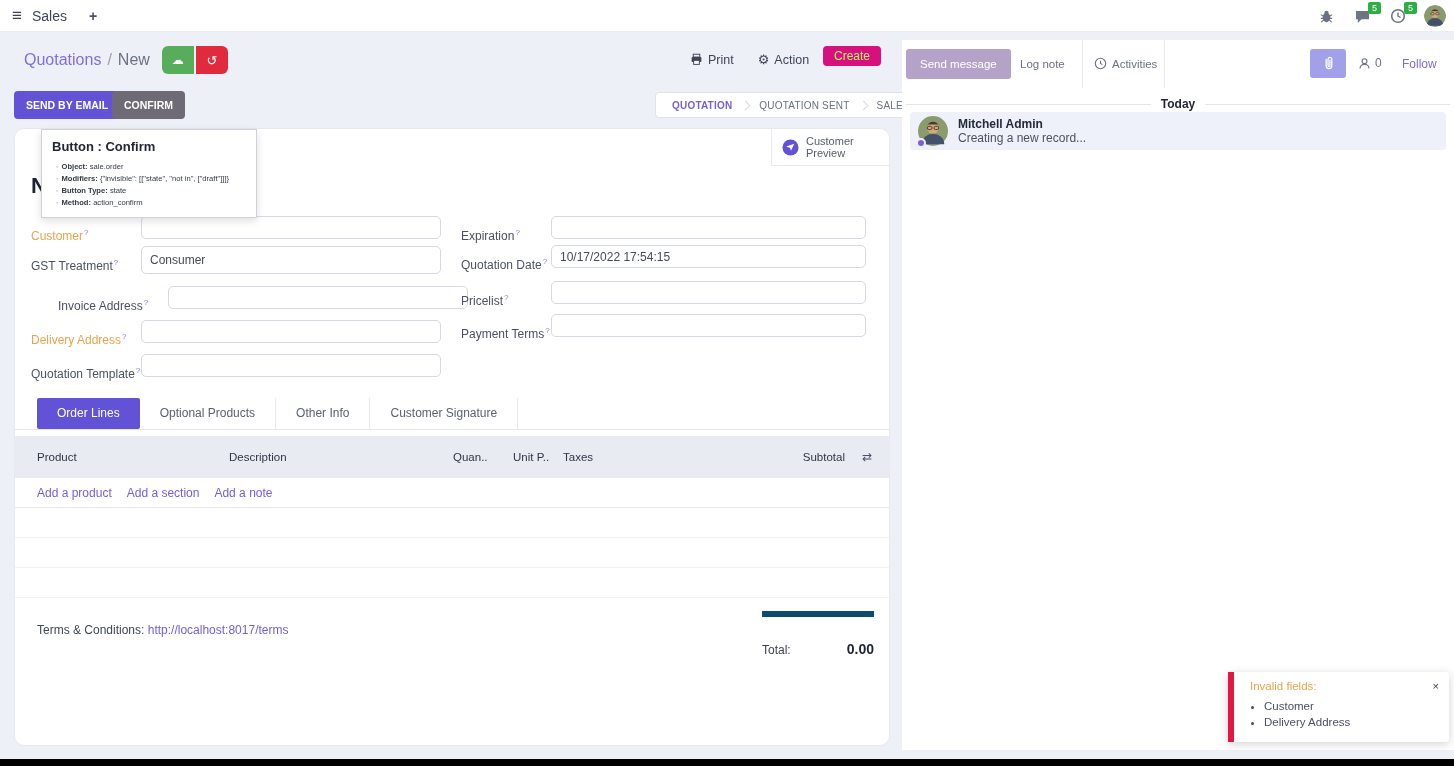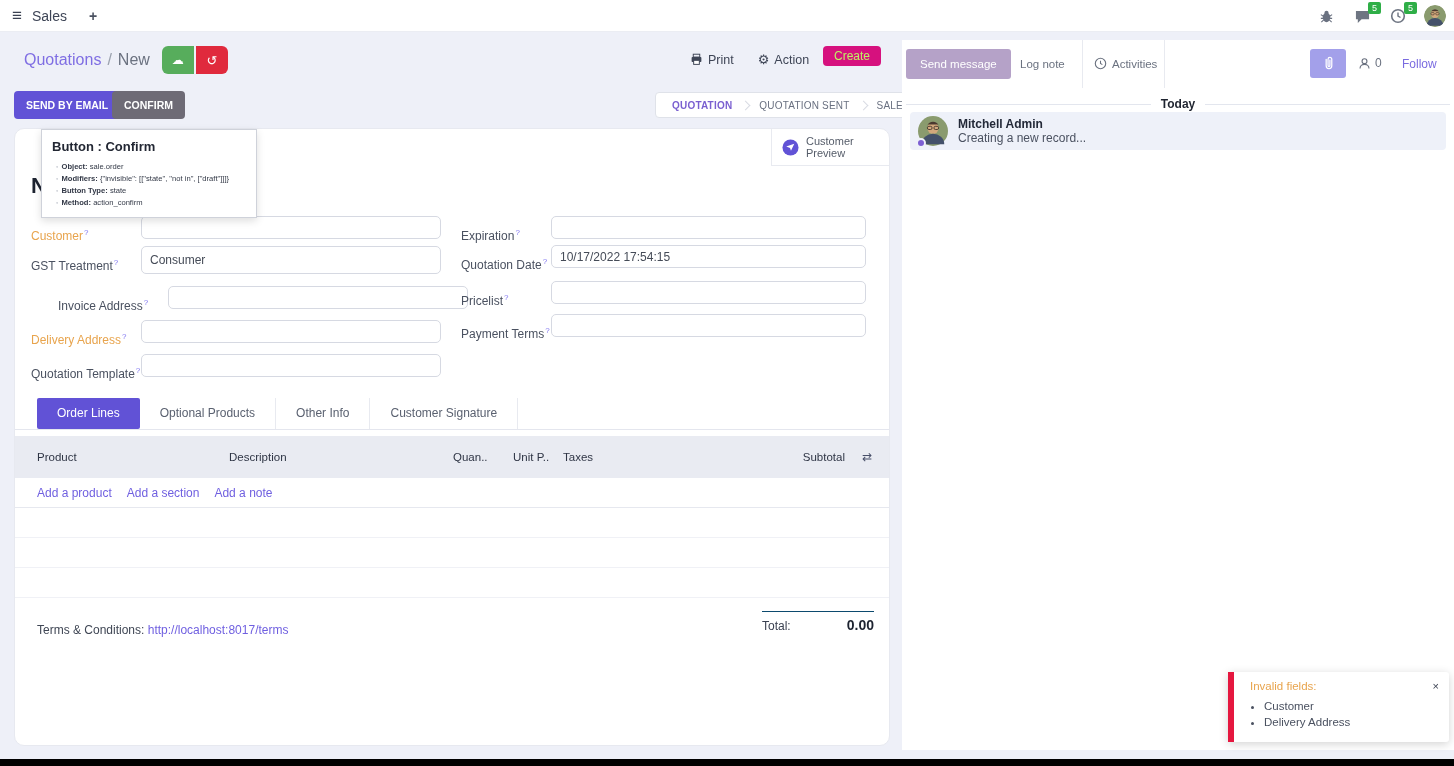--- a/index.html
+++ b/index.html
@@ -83,22 +83,22 @@
   .col-quan { width:60px; }
   .col-unitp { width:50px; }
   .col-taxes { width:150px; }
   .col-subtotal { flex:1; text-align:right; }
   .col-icon { width:44px; text-align:center; color:#49506a; font-size:12px; cursor:pointer; }
   .ol-linkrow { position:absolute; left:0; top:349px; width:100%; height:30px; border-bottom:1px solid #e6e8ef;
                 display:flex; align-items:center; gap:15px; padding-left:22px; }
   .ol-link { font-size:12px; color:#6f5fe0; cursor:pointer; }
   .ol-empty { position:absolute; left:0; width:100%; height:30px; border-bottom:1px solid #f0f1f6; }
 
-  .totals-box { position:absolute; right:15px; top:482px; width:112px; border-top:1px solid #0c4a6e;
-                padding-top:5px; display:flex; justify-content:space-between; align-items:baseline;margin-left:18px; }
+  .totals-box { position:absolute; right:15px; top:482px; width:112px; border-top:6px solid #0c4a6e;
+                padding-top:24px; display:flex; justify-content:space-between; align-items:baseline;margin-left:18px; }
   .total-label { font-size:12px; color:#3a4050; }
   .total-value { font-size:14px; font-weight:bold; color:#1d2330; }
   .terms-row { position:absolute; left:22px; top:494px; font-size:12px; color:#3f4654; }
   .terms-link { color:#6f5fe0; cursor:pointer; }
 
   
   .chatter { position:absolute; left:902px; top:40px; width:552px; height:710px; background:#fff; }
   .ch-topbar { position:relative; height:48px; }
   .send-msg-btn { position:absolute; left:4px; top:9px; height:30px; padding:0 14px; background:#b5a2c8;
                   color:#fff; border:none; border-radius:3px; font-size:11.5px; cursor:pointer; }

